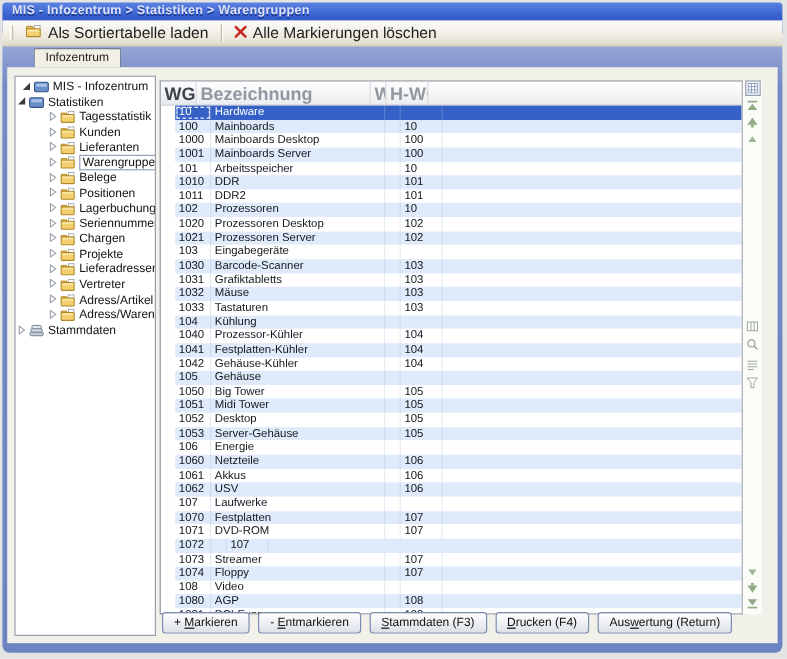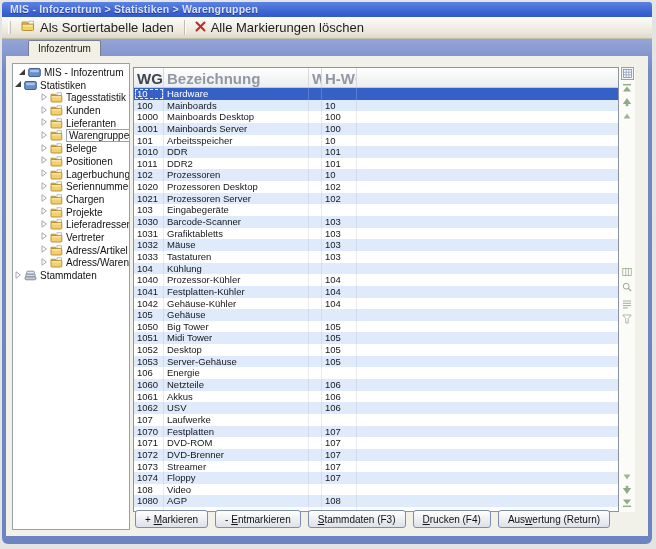--- a/index.html
+++ b/index.html
@@ -73,21 +73,21 @@
     position:absolute; left:127px; top:11px; width:486px; height:445px;
     background:#fff; border:1px solid #8b939f;
     display:flex; flex-direction:column; overflow:hidden;
   }
   .ghead { display:flex; height:20px; flex:none; background:linear-gradient(#ffffff,#ecedee); border-bottom:1px solid #c6c9ce; font-size:15px; color:#9298a2;font-weight:bold; }
   .h { border-right:1px solid #d8dadd; padding:2px 0 0 3px; display:flex; align-items:center; gap:3px; white-space:nowrap; overflow:hidden; }
   .h-sorted { color:#3f444c; background:linear-gradient(#fdfdfe,#e7eaef); }
   .w-wgr { width:30px; } .w-bez { width:145px; } .w-w { width:13px; } .w-hwgr { width:35px; }
   .w-fill { flex:1; border-right:none; }
 
-  .rows { flex:1; display:flex; flex-direction:column; }
+  .rows { flex:1; display:flex; flex-direction:column;margin-left:12px; }
   .row { display:flex; height:11.65px; flex:none; font-size:9.5px; line-height:11.4px; color:#14171c; }
   .row.odd { background:#dfeafb; }
   .row.even { background:#ffffff; }
   .row.selected { background:#3560c6; color:#fff; }
   .c { border-right:1px solid rgba(152,168,195,.22); padding-left:3px; overflow:hidden; white-space:nowrap; }
   .c-fill { flex:1; border-right:none; }
   .row.selected .c { border-right-color:rgba(255,255,255,.18); }
   .row.selected .c-wgr { outline:1px dashed #e6ecff; outline-offset:-2px; }
 
   
@@ -751,21 +751,20 @@
           <div class="row even">
             <span class="c c-wgr w-wgr">1071</span>
             <span class="c w-bez">DVD-ROM</span>
             <span class="c w-w"></span>
             <span class="c w-hwgr">107</span>
             <span class="c c-fill"></span>
           </div>
 
           <div class="row odd">
             <span class="c c-wgr w-wgr">1072</span>
-            <span class="c w-bez">DVD-Brenner</span>
             <span class="c w-w"></span>
             <span class="c w-hwgr">107</span>
             <span class="c c-fill"></span>
           </div>
 
           <div class="row even">
             <span class="c c-wgr w-wgr">1073</span>
             <span class="c w-bez">Streamer</span>
             <span class="c w-w"></span>
             <span class="c w-hwgr">107</span>

